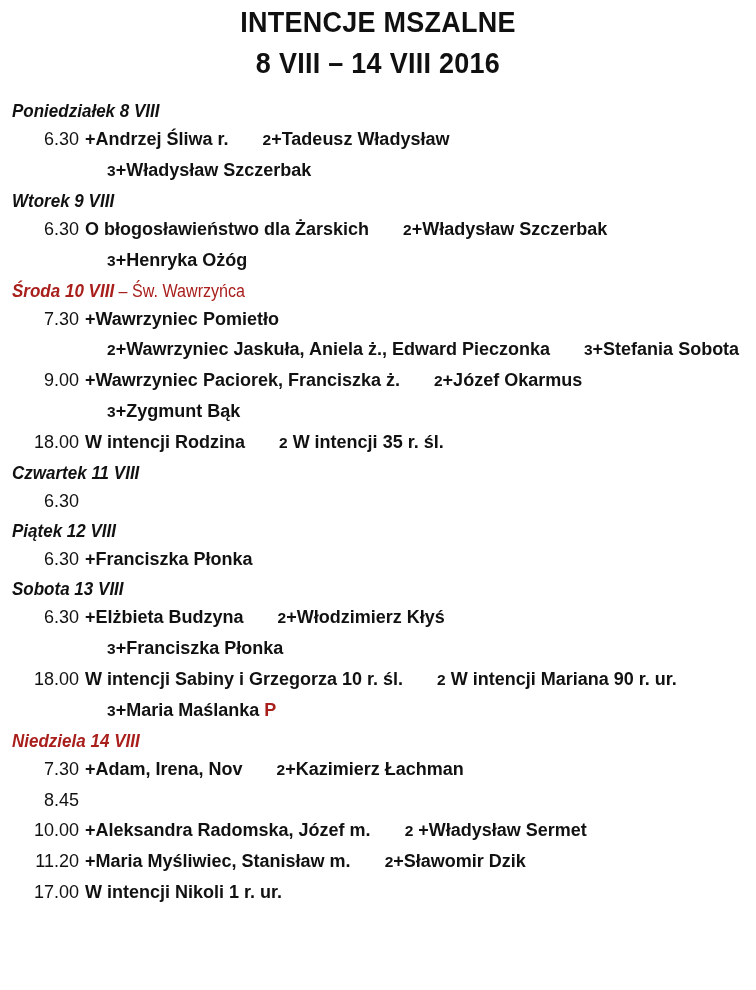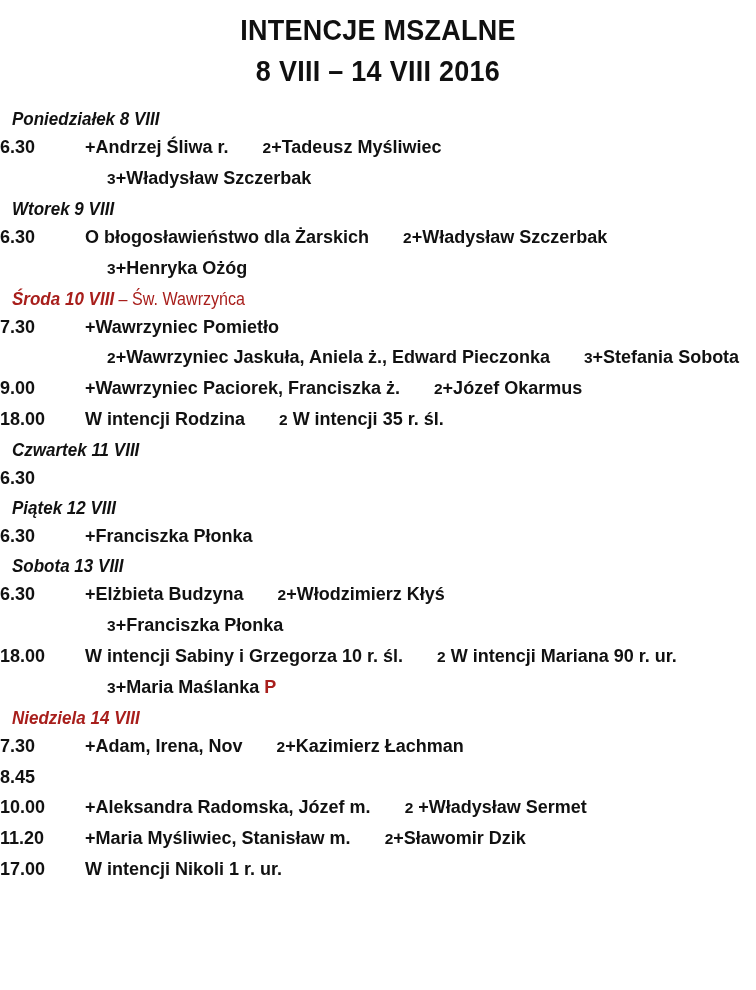--- a/index.html
+++ b/index.html
@@ -12,21 +12,21 @@
     height: 990px;
     font-family: "Liberation Sans", "DejaVu Sans", sans-serif;
     color: #111111;
     overflow: hidden;
     position: relative;
   }
 
   
   .title-block {
     text-align: center;
-    padding-top: 10px;
+    padding-top: 2px;
   }
   .title-line {
     font-weight: bold;
     font-size: 29px;
     letter-spacing: 0.3px;
     line-height: 41px;
     color: #101010;
     transform: scaleX(0.93);
   }
 
@@ -58,24 +58,23 @@
   .entry {
     display: flex;
     align-items: baseline;
     font-size: 18px;
     line-height: 30px;
     white-space: nowrap;
   }
   .entry .time {
     width: 85px;
     min-width: 85px;
-    text-align: left;
+    text-align: right;
     padding-right: 6px;
     box-sizing: border-box;
-    font-weight: bold;
   }
   .entry .body {
     flex: 1;
   }
   
   .entry.cont .time { width: 107px; min-width: 107px; padding-right: 0; }
 
   .seg { display: inline; font-weight: bold; }
   .gap-md { display: inline-block; width: 34px; }
 
@@ -94,21 +93,21 @@
 <div class="title-block">
   <div class="title-line">INTENCJE MSZALNE</div>
   <div class="title-line">8 VIII – 14 VIII 2016</div>
 </div>
 
 <div class="schedule" id="schedule">
     <div class="day-block">
       <div class="day-header"><span>Poniedziałek 8 VIII</span></div>
       <div class="entry">
         <span class="time">6.30</span>
-        <span class="body"><span class="seg"><span>+Andrzej Śliwa r.</span></span><span class="gap-md"></span><span class="seg"><span class="idx">2</span><span>+Tadeusz Myśliwiec</span></span></span>
+        <span class="body"><span class="seg"><span>+Andrzej Śliwa r.</span></span><span class="gap-md"></span><span class="seg"><span class="idx">2</span><span>+Tadeusz Władysław</span></span></span>
       </div>
       <div class="entry cont">
         <span class="time"></span>
         <span class="body"><span class="seg"><span class="idx">3</span><span>+Władysław Szczerbak</span></span></span>
       </div>
     </div>
     <div class="day-block">
       <div class="day-header"><span>Wtorek 9 VIII</span></div>
       <div class="entry">
         <span class="time">6.30</span>
@@ -126,20 +125,24 @@
         <span class="body"><span class="seg"><span>+Wawrzyniec Pomietło</span></span></span>
       </div>
       <div class="entry cont">
         <span class="time"></span>
         <span class="body"><span class="seg"><span class="idx">2</span><span>+Wawrzyniec Jaskuła, Aniela ż., Edward Pieczonka</span></span><span class="gap-md"></span><span class="seg"><span class="idx">3</span><span>+Stefania Sobota</span></span></span>
       </div>
       <div class="entry">
         <span class="time">9.00</span>
         <span class="body"><span class="seg"><span>+Wawrzyniec Paciorek, Franciszka ż.</span></span><span class="gap-md"></span><span class="seg"><span class="idx">2</span><span>+Józef Okarmus</span></span></span>
       </div>
+      <div class="entry cont">
+        <span class="time"></span>
+        <span class="body"><span class="seg"><span class="idx">3</span><span>+Zygmunt Bąk</span></span></span>
+      </div>
       <div class="entry">
         <span class="time">18.00</span>
         <span class="body"><span class="seg"><span>W intencji Rodzina</span></span><span class="gap-md"></span><span class="seg"><span class="idx">2</span><span> W intencji 35 r. śl.</span></span></span>
       </div>
     </div>
     <div class="day-block">
       <div class="day-header"><span>Czwartek 11 VIII</span></div>
       <div class="entry">
         <span class="time">6.30</span>
       </div>

